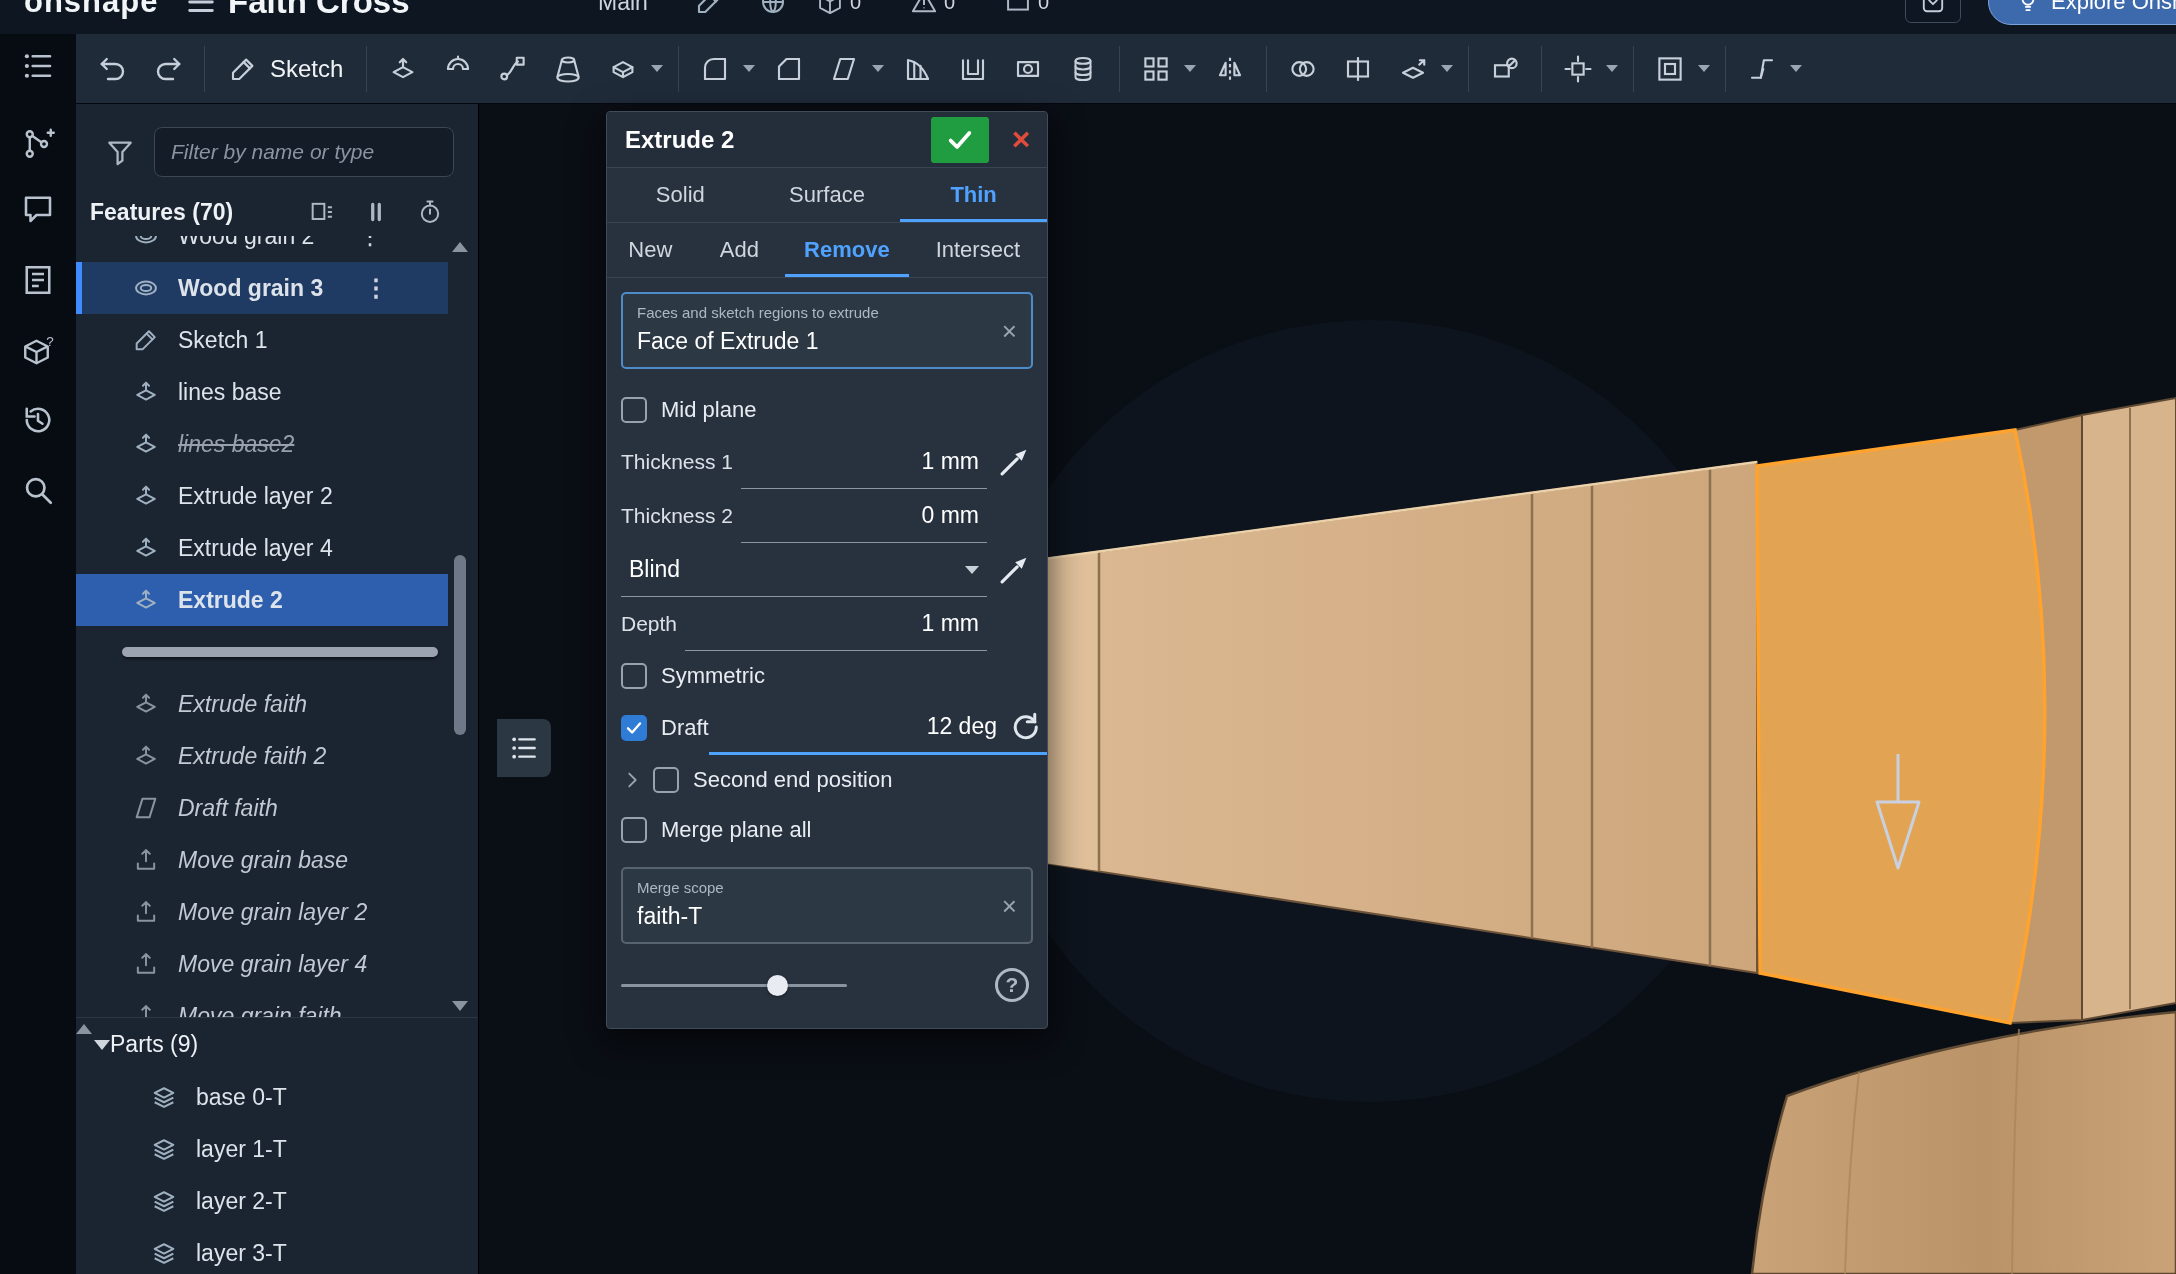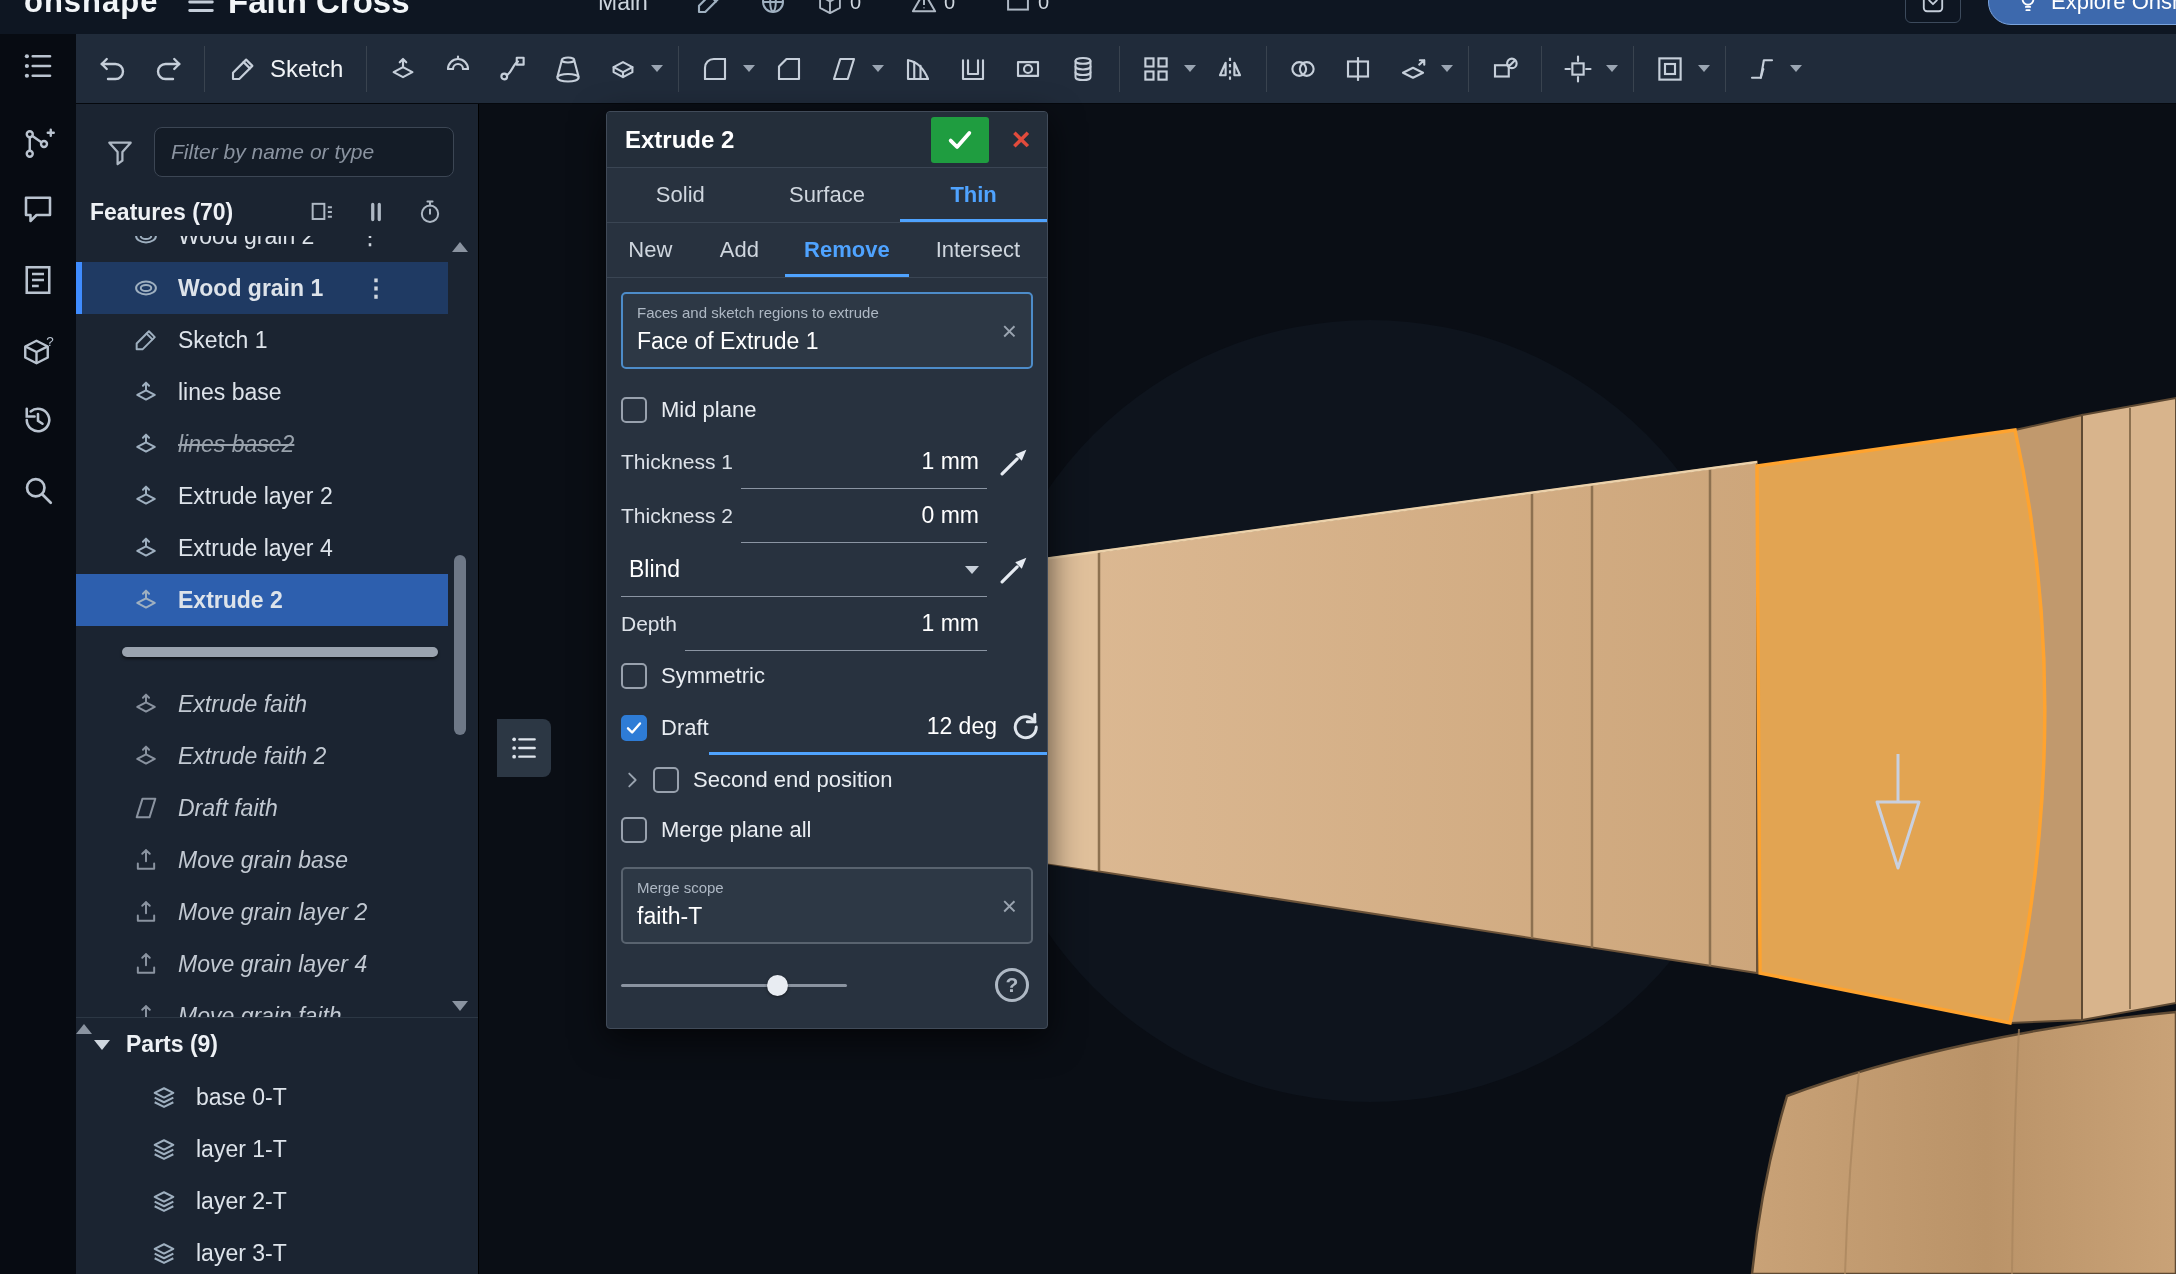--- a/index.html
+++ b/index.html
@@ -80,21 +80,21 @@
   .scroll { position:absolute; right:10px; top:132px; width:16px; height:781px; }
   .sarr { width:0; height:0; border-left:8px solid transparent; border-right:8px solid transparent; position:absolute; left:0; }
   .sarr.up { border-bottom:10px solid #8a93a0; top:6px; }
   .sarr.down { border-top:10px solid #8a93a0; bottom:6px; }
   .sthumb { position:absolute; left:2px; top:319px; width:12px; height:180px; background:#6e7887; border-radius:6px; }
 
   .partshead { position:absolute; left:0; top:913px; width:100%; height:54px; border-top:1px solid #2c3744;
                display:flex; align-items:center; background:#1b2431; }
   .pchev { width:0; height:0; border-left:8px solid transparent; border-right:8px solid transparent;
            border-top:10px solid #cfd6de; margin-left:18px; }
-  .ph-title { margin-left:16px; font-size:23px; font-weight:bold; color:#eef1f5; }
+  .ph-title { font-size:23px; font-weight:normal; color:#eef1f5; }
   .parr { position:absolute; right:12px; top:10px; }
   .parts { position:absolute; left:0; top:967px; right:30px; height:203px; overflow:hidden; }
   .prow { height:52px; display:flex; align-items:center; padding-left:74px; gap:18px; color:#dde3ea; font-size:23px; }
   .prow .ticon { width:28px; height:28px; color:#9fb0c0; flex:none; }
 
   
   .viewport { position:absolute; left:479px; top:104px; width:1697px; height:1170px; background:#0a0e15; z-index:1; overflow:hidden; }
   .paneltoggle { position:absolute; left:18px; top:615px; width:54px; height:58px; background:#2c3744;
                  border-radius:0 8px 8px 0; display:flex; align-items:center; justify-content:center; }
   .paneltoggle .icon { width:32px; height:32px; color:#dfe5ec; }
@@ -745,21 +745,21 @@
           </span>
         <span class="tlabel">Wood grain 2</span>
         <span class="dots">⋮</span>
       </div>
       <div class="trow sel2">
         <span class="ticon icon">
             <svg>
               <use href="#s-grain"></use>
             </svg>
           </span>
-        <span class="tlabel">Wood grain 1</span>
+        <span class="tlabel">Wood grain 3</span>
         <span class="dots">⋮</span>
       </div>
       <div class="trow">
         <span class="ticon icon">
             <svg>
               <use href="#s-pencil"></use>
             </svg>
           </span>
         <span class="tlabel">Sketch 1</span>
       </div>

